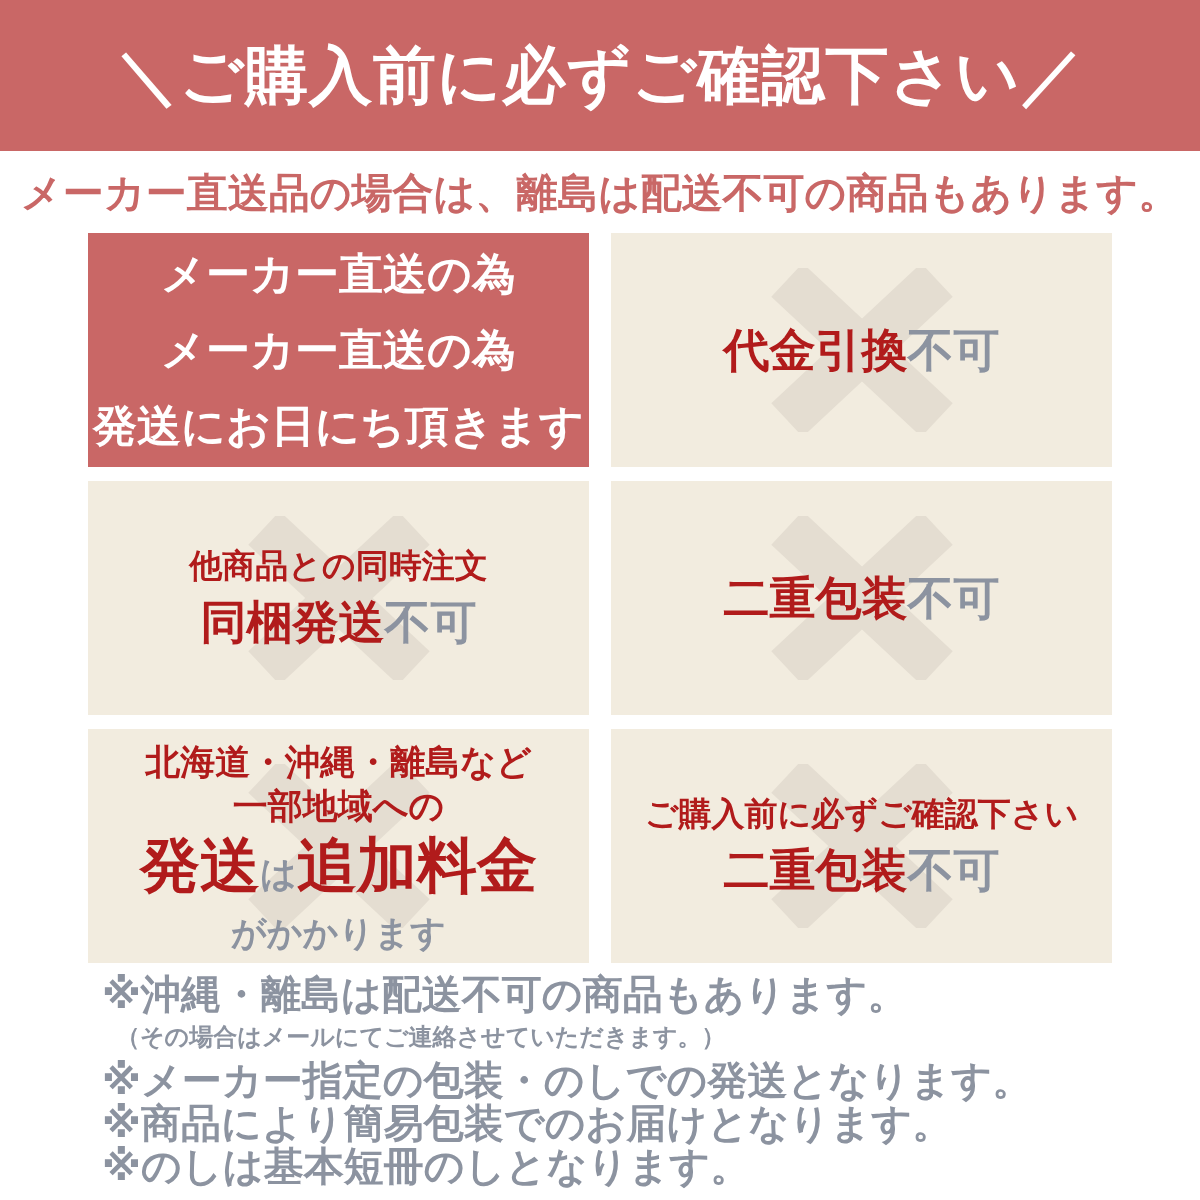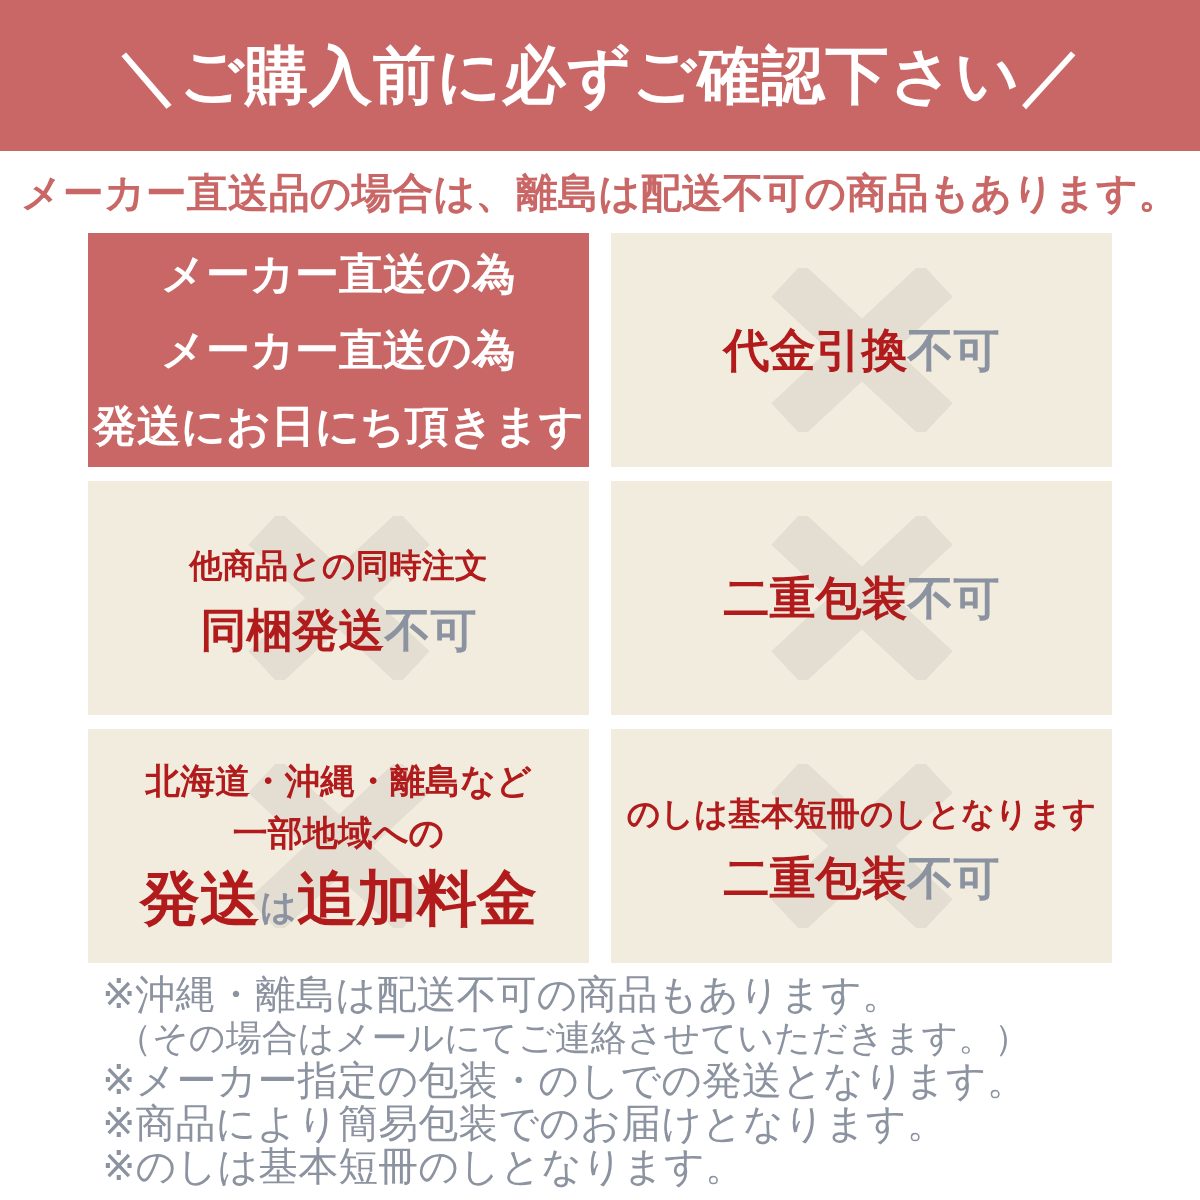--- a/index.html
+++ b/index.html
@@ -82,21 +82,21 @@
     white-space:nowrap;
   }
   .xl-line{
     margin:2px 0 0 0;
     font-size:60px;
     font-weight:700;
     line-height:70px;
     white-space:nowrap;
   }
   .sub-line{
-    margin:8px;
+    margin:0;
     font-size:33px;
     font-weight:600;
     line-height:48px;
     color:var(--accent_red);
     white-space:nowrap;
   }
   .sub-line.mid{font-size:35px;line-height:44px;}
   .red{color:var(--accent_red);}
   .gray{color:var(--muted_gray);}
   .particle{font-size:36px;font-weight:600;color:var(--muted_gray);}
@@ -108,25 +108,25 @@
     line-height:40px;
     white-space:nowrap;
   }
   .notes{
     margin:10px 0 0 102px;
     color:var(--muted_gray);
   }
   .note{
     margin:0;
     font-size:40px;
-    font-weight:400;
+    font-weight:700;
     line-height:43px;
     white-space:nowrap;
   }
-  .note.small{font-size:36px;padding-left:14px;}
+  .note.small{font-size:24px;padding-left:14px;}
   .note.accent{color:var(--banner_bg);}
 </style>
 </head>
 <body>
 
 <div class="page">
 
   <header class="banner">
     <h1 class="title">＼ご購入前に必ずご確認下さい／</h1>
   </header>
@@ -176,30 +176,31 @@
 
     <section class="cell">
       <svg class="cross" width="182" height="164" viewBox="0 0 182 164">
         <line x1="16" y1="12" x2="166" y2="152"></line>
         <line x1="166" y1="12" x2="16" y2="152"></line>
       </svg>
       <div class="content">
         <p class="sub-line mid">北海道・沖縄・離島など</p>
         <p class="sub-line mid">一部地域への</p>
         <p class="xl-line"><span class="red">発送</span><span class="particle">は</span><span class="red">追加料金</span></p>
-      </div>
-    </section>
-
-    <section class="cell">
-      <svg class="cross" width="182" height="164" viewBox="0 0 182 164">
-        <line x1="16" y1="12" x2="166" y2="152"></line>
-        <line x1="166" y1="12" x2="16" y2="152"></line>
-      </svg>
-      <div class="content">
-        <p class="sub-line">のしは基本短冊のしとなります</p>
+        <p class="tail-line">がかかります</p>
+      </div>
+    </section>
+
+    <section class="cell">
+      <svg class="cross" width="182" height="164" viewBox="0 0 182 164">
+        <line x1="16" y1="12" x2="166" y2="152"></line>
+        <line x1="166" y1="12" x2="16" y2="152"></line>
+      </svg>
+      <div class="content">
+        <p class="sub-line">ご購入前に必ずご確認下さい</p>
         <p class="big-line"><span class="red">二重包装</span><span class="gray">不可</span></p>
       </div>
     </section>
 
   </div>
 
   <div class="notes">
     <p class="note">※沖縄・離島は配送不可の商品もあります。</p>
     <p class="note small">（その場合はメールにてご連絡させていただきます。）</p>
     <p class="note">※メーカー指定の包装・のしでの発送となります。</p>

